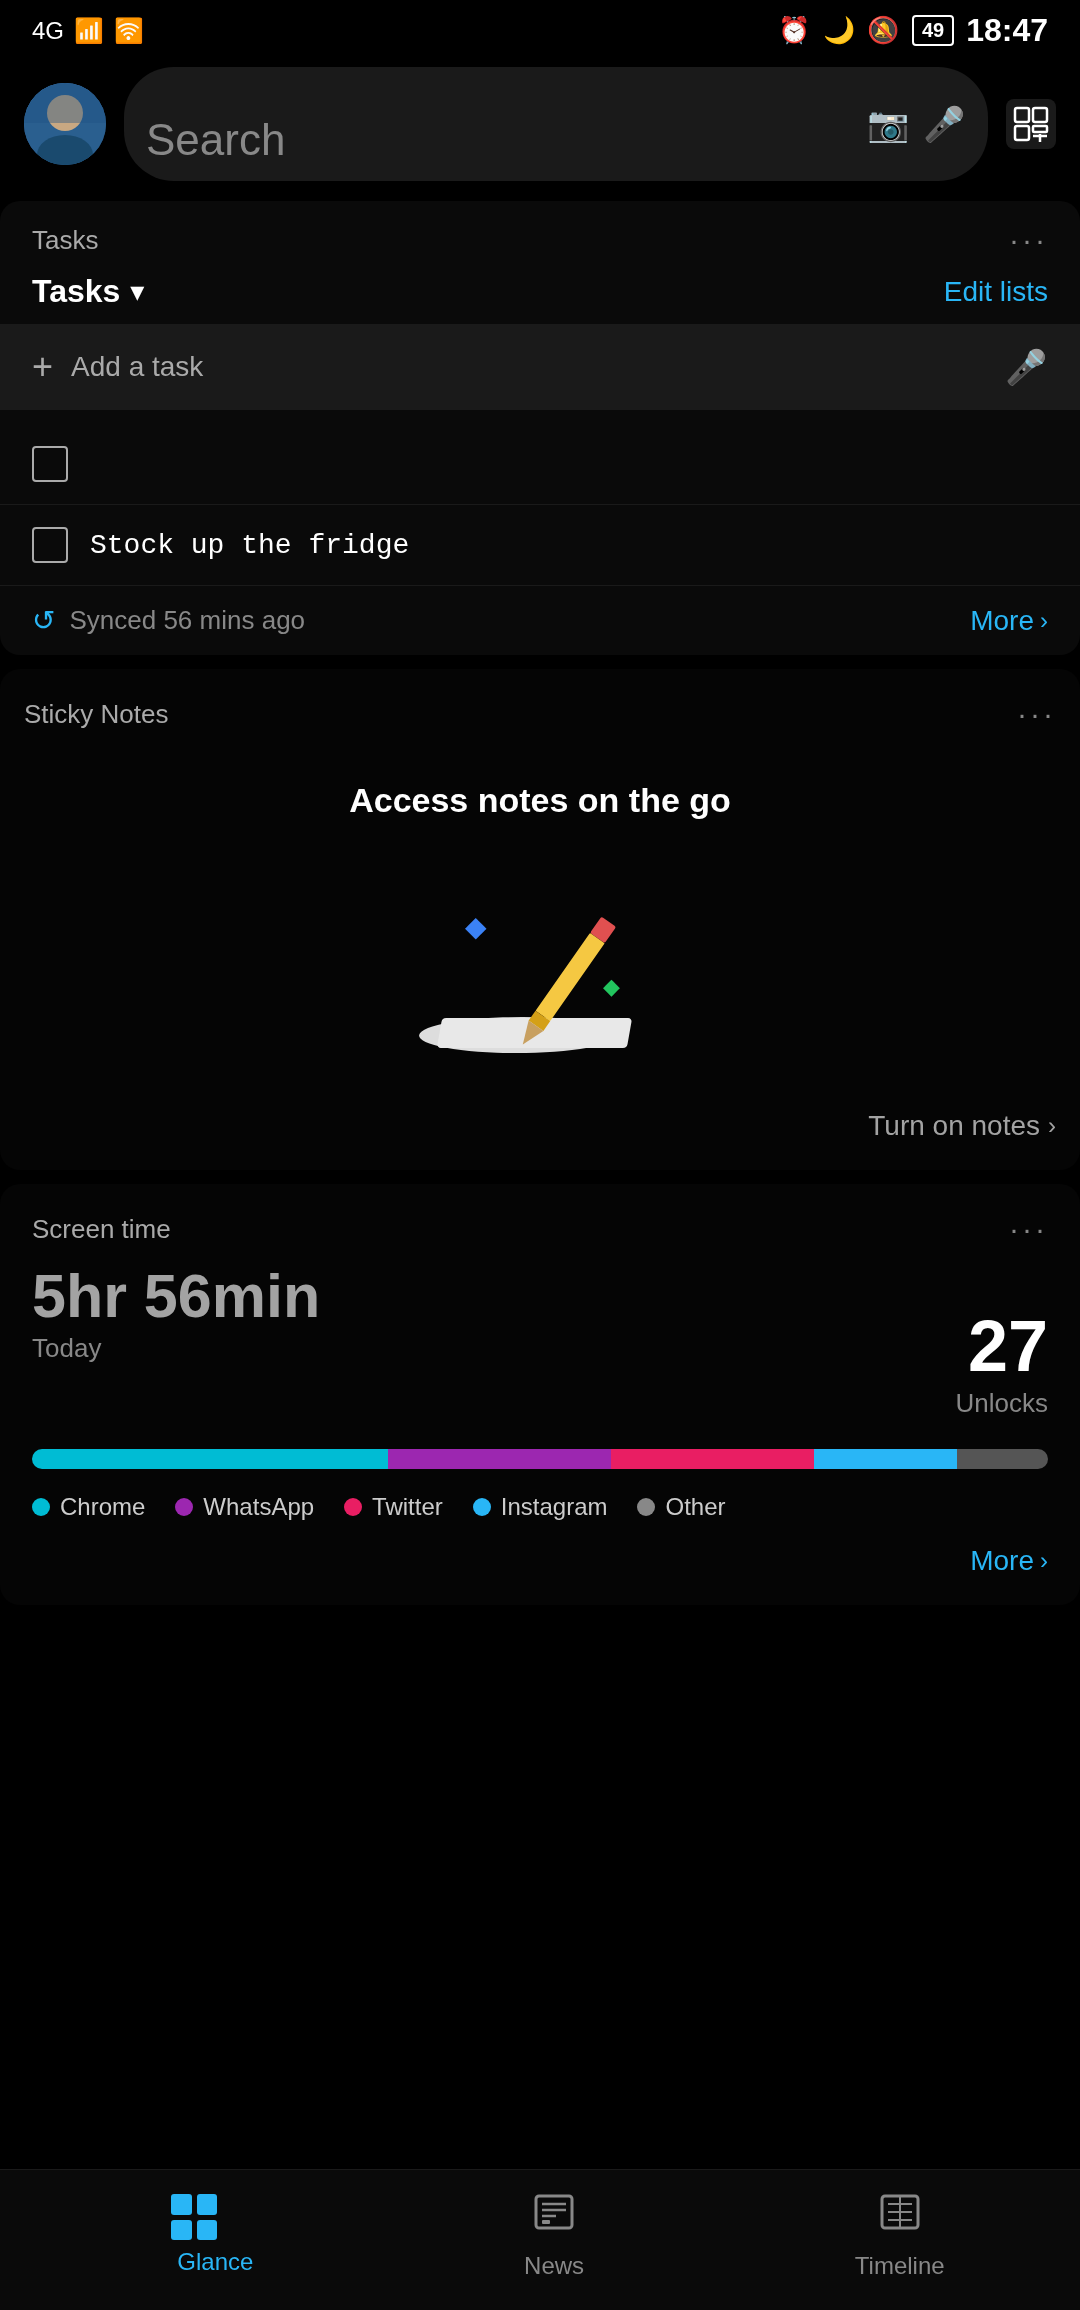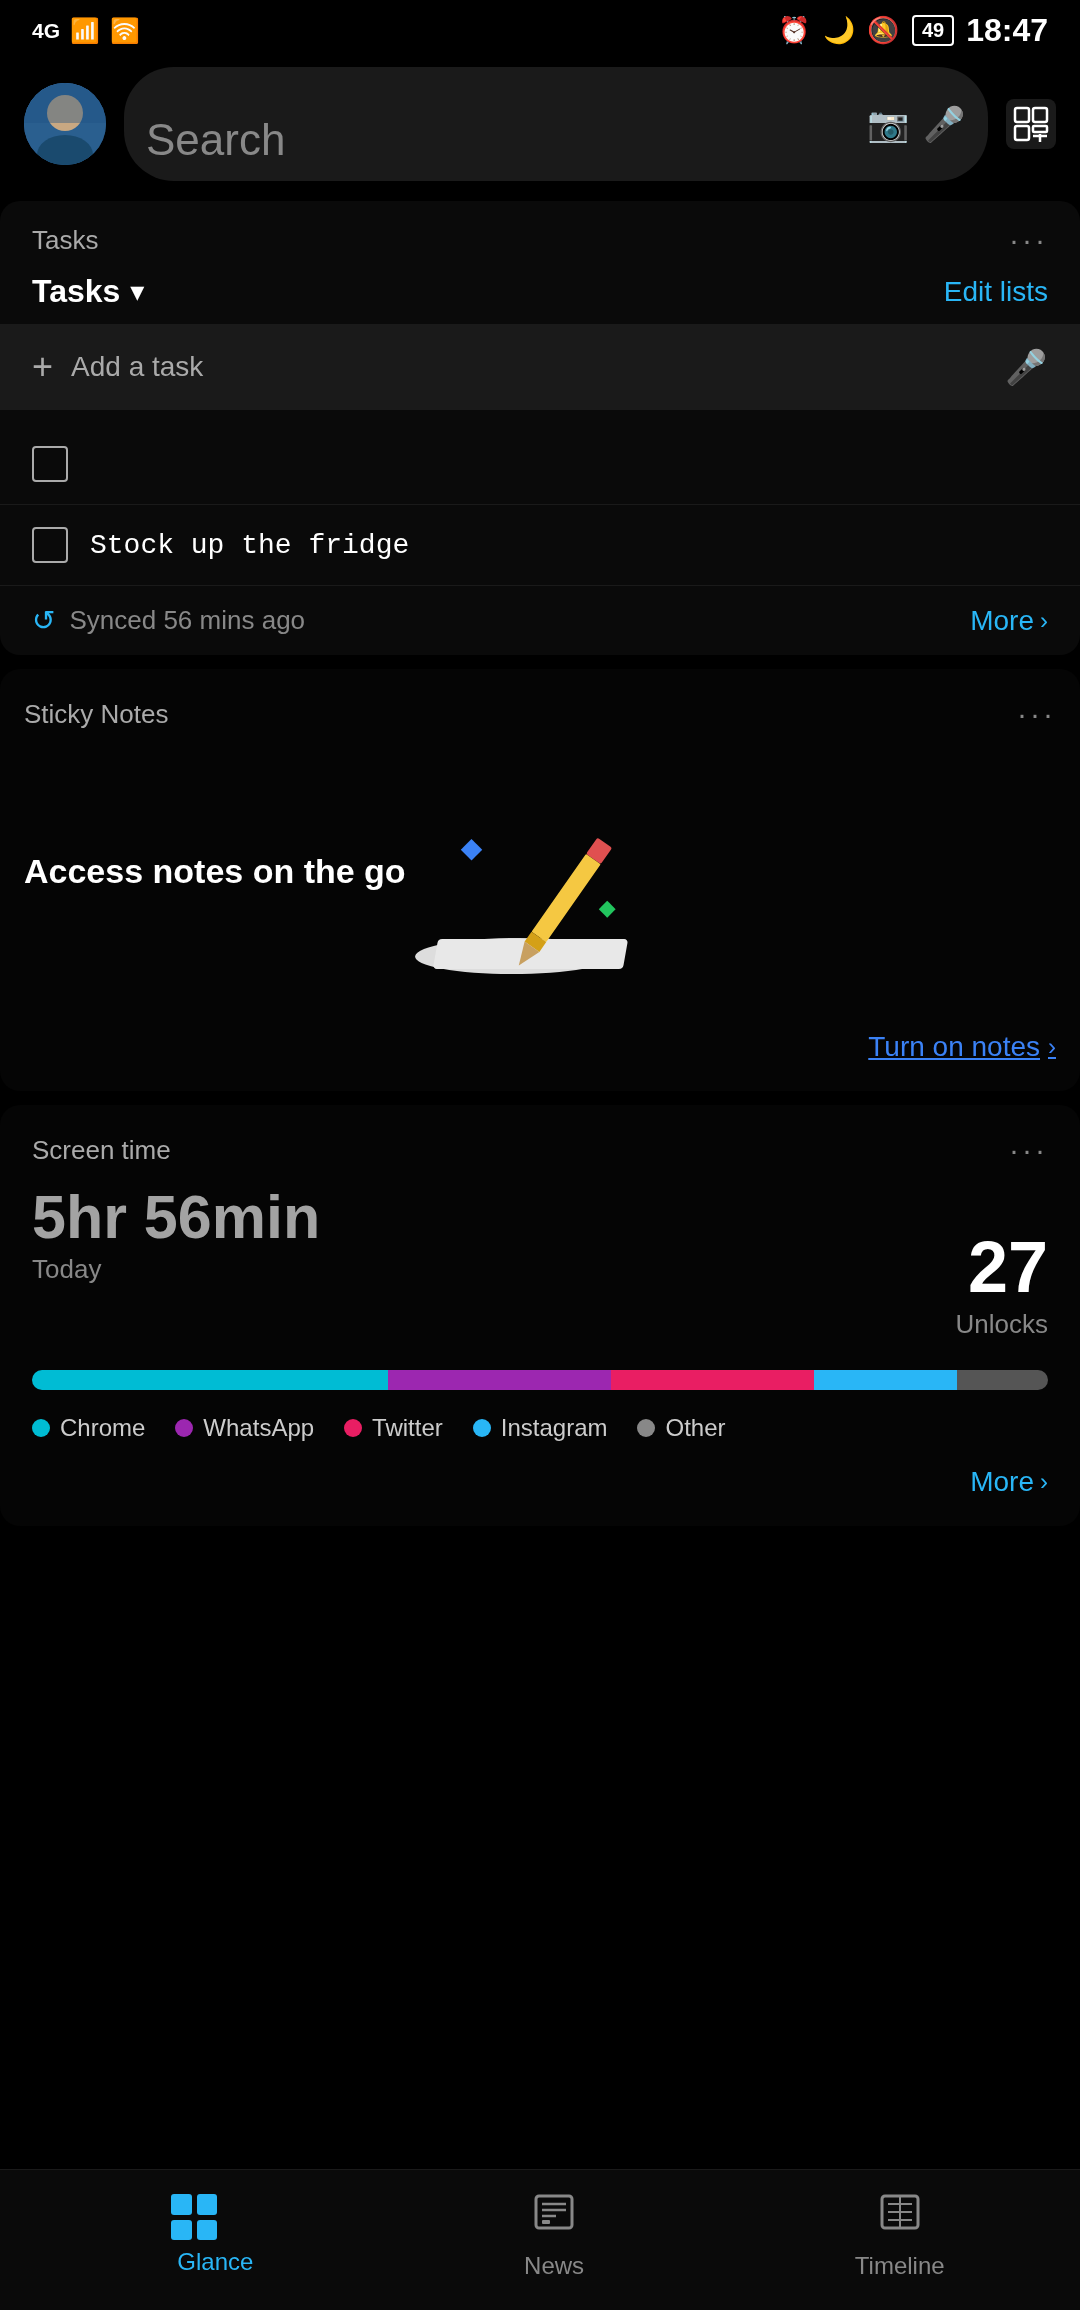--- a/index.html
+++ b/index.html
@@ -243,20 +243,21 @@
 
     
     .sticky-card {
       background: #050505;
       border-radius: 20px;
       margin-bottom: 14px;
       padding: 28px 24px;
     }
     .sticky-content {
       display: flex;
+      flex-direction: column;
       align-items: center;
       padding: 30px 0 10px 0;
     }
     .sticky-title {
       font-size: 34px;
       font-weight: 700;
       color: #fff;
       margin-bottom: 40px;
     }
     .pencil-illustration {
@@ -280,26 +281,25 @@
       font-size: 22px;
     }
     .turn-on-row {
       display: flex;
       justify-content: flex-end;
       align-items: center;
       padding-top: 20px;
     }
     .turn-on-btn {
       font-size: 28px;
-      color: #3b82f6;
+      color: #a3a3a3;
       cursor: pointer;
       display: flex;
       align-items: center;
       gap: 8px;
-      text-decoration: underline;
     }
 
     
     .screen-time-card {
       background: #050505;
       border-radius: 20px;
       margin-bottom: 14px;
       padding: 28px 32px;
     }
     .screen-time-stats {
@@ -421,21 +421,21 @@
 
     .chevron-right {
       font-size: 24px;
     }
   </style>
 </head>
 <body>
 
 <div class="status-bar">
   <div class="status-left">
-    <span style="font-size:21px;font-weight:700;">4G</span>
+    <span style="font-size:24px;font-weight:400;">4G</span>
     <span style="font-size:24px;">📶</span>
     <span style="font-size:24px;">🛜</span>
   </div>
   <div class="status-right">
     <span>⏰</span>
     <span>🌙</span>
     <span>🔕</span>
     <span class="battery-box">49</span>
     <span class="time-display">18:47</span>
   </div>

